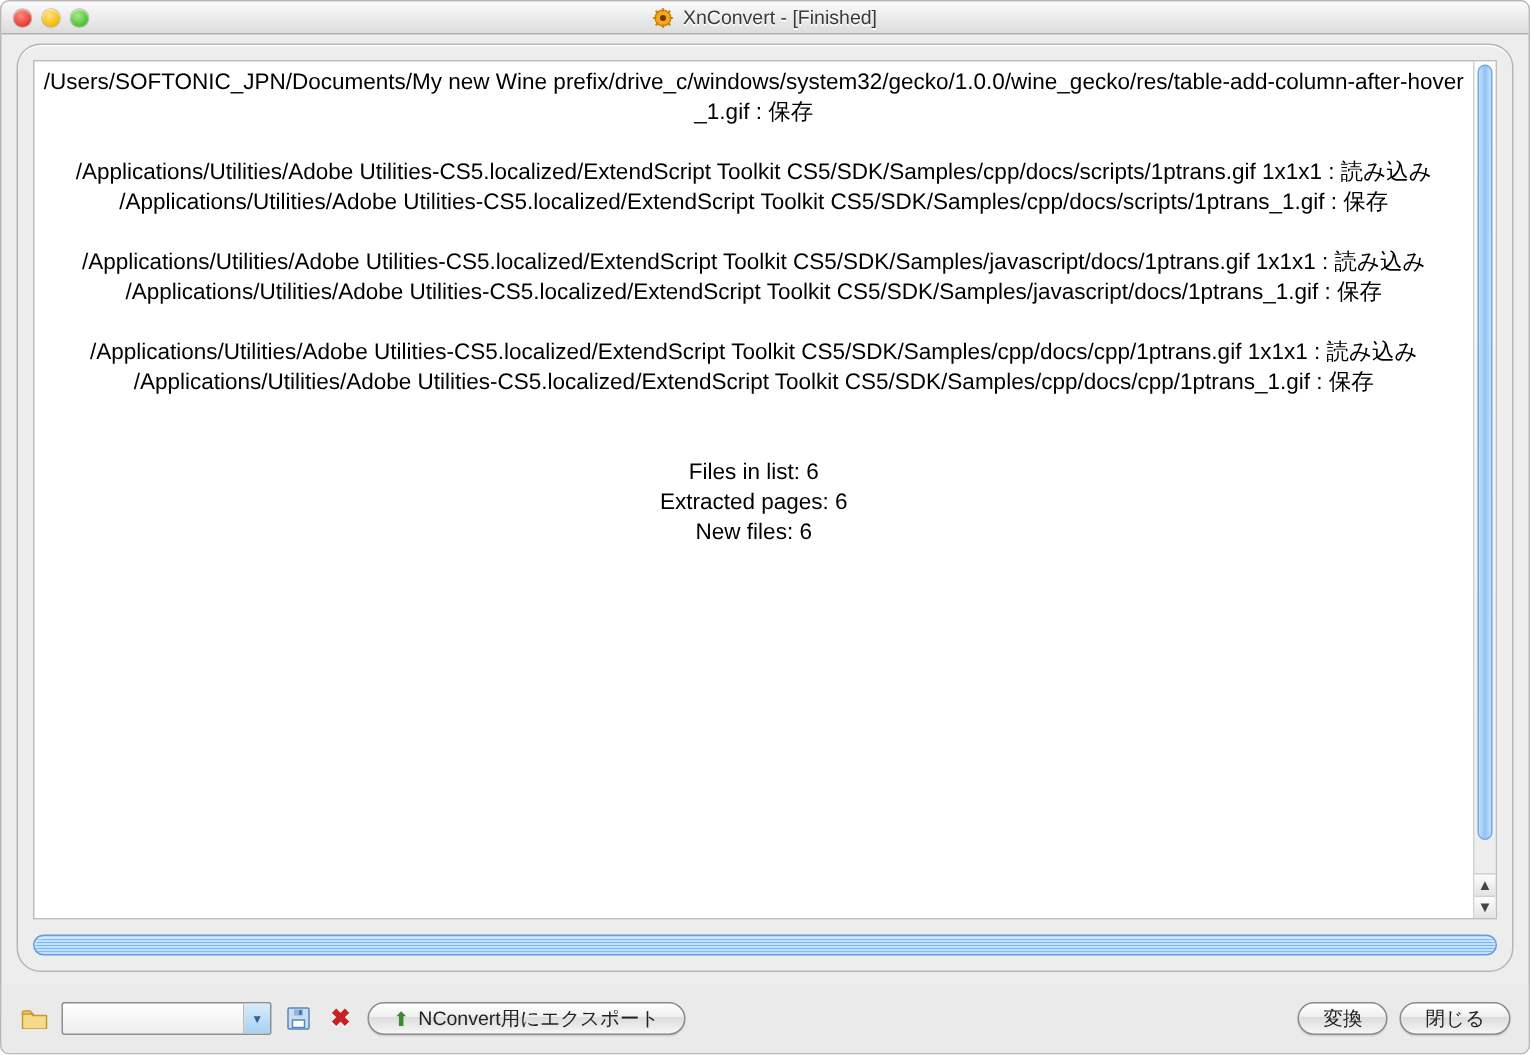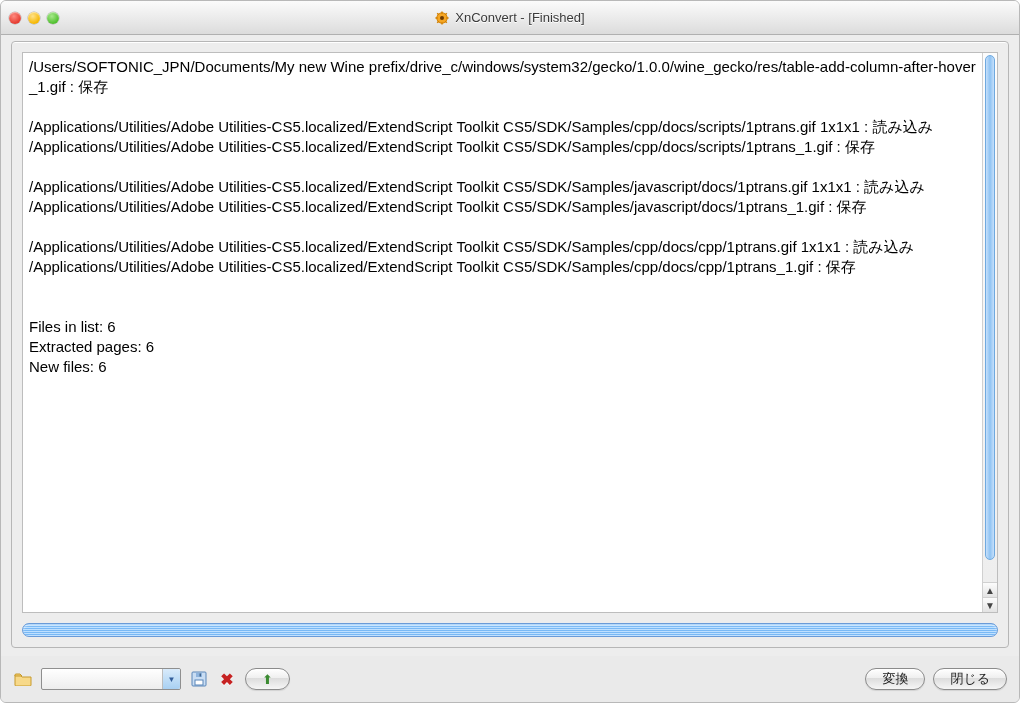--- a/index.html
+++ b/index.html
@@ -1,21 +1,21 @@
 <!DOCTYPE html>
 <html><head>
 <meta charset="utf-8">
 <style>
   * { box-sizing: border-box; }
   html, body { margin: 0; padding: 0; font-family: "Lucida Grande", "Hiragino Kaku Gothic Pro", sans-serif; font-size: 13px; }
   body { background: #fff; }
   .window { width: 1020px; height: 703px; display: flex; flex-direction: column; background: #ededed; border: 1px solid #b8b8b8; border-radius: 6px; overflow: hidden; }
 
   
-  .titlebar { height: 34px; background: linear-gradient(#fbfbfb, #dcdcdc); border-bottom: 1px solid #b0b0b0; display: flex; align-items: center; position: relative; }
+  .titlebar { height: 22px; background: linear-gradient(#fbfbfb, #dcdcdc); border-bottom: 1px solid #b0b0b0; display: flex; align-items: center; position: relative; }
   .traffic { display: flex; gap: 7px; padding-left: 8px; }
   .tl-btn { width: 12px; height: 12px; border-radius: 50%; box-shadow: inset 0 1px 1px rgba(255,255,255,0.5), 0 0 0 0.5px rgba(0,0,0,0.25); }
   .tl-close { background: radial-gradient(circle at 40% 35%, #ff8a80, #e53a2f 70%); }
   .tl-min   { background: radial-gradient(circle at 40% 35%, #ffe28a, #f5b700 70%); }
   .tl-zoom  { background: radial-gradient(circle at 40% 35%, #a7e98a, #4fbf2d 70%); }
   .title-center { position: absolute; left: 0; right: 0; text-align: center; pointer-events: none; display: flex; align-items: center; justify-content: center; gap: 6px; }
   .title-text { color: #3a3a3a; text-shadow: 0 1px 0 #fff; font-size: 13px; }
   .app-icon { width: 14px; height: 14px; }
 
   
@@ -25,21 +25,21 @@
     height: 20px; padding: 1px 14px 0 14px; background: linear-gradient(#fcfcfc,#e6e6e6);
     border: 1px solid #9d9d9d; border-bottom: 1px solid #9d9d9d; font-size: 13px; color: #222;
     display: flex; align-items: center; margin-left: -1px;
     box-shadow: inset 0 1px 0 rgba(255,255,255,0.8);
   }
   .tab:first-child { border-top-left-radius: 5px; border-bottom-left-radius: 5px; margin-left: 0; }
   .tab:last-child  { border-top-right-radius: 5px; border-bottom-right-radius: 5px; }
   .tab.active { background: linear-gradient(#c3def6,#93c3ee); border-color:#5f8fc6; position:relative; z-index:1; }
 
   
-  .content-frame { margin: 6px 10px 8px 10px; flex: 1; border: 1px solid #b6b6b6; border-radius: 4px; background: #ededed; padding: 10px 10px 10px 10px; display:flex; flex-direction:column; box-shadow: inset 0 1px 0 #fff; }
+  .content-frame { margin: 6px 10px 8px 10px; flex: 1; border: 1px solid #b6b6b6; border-radius: 16px; background: #ededed; padding: 10px 10px 10px 10px; display:flex; flex-direction:column; box-shadow: inset 0 1px 0 #fff; text-align: center; }
 
   .log-wrap { display:flex; flex:1; border:1px solid #bdbdbd; background:#fff; border-radius:0; overflow:hidden; }
   .log-area { flex:1; padding:4px 6px; font-size:15px; line-height:20px; color:#000; white-space:pre-wrap; word-break:break-all; overflow:hidden; }
   .log-scroll { width:15px; background: linear-gradient(#fcfcfc,#ededed); border-left:1px solid #d0d0d0; display:flex; flex-direction:column; }
   .scroll-track { flex:1; position:relative; }
   .scroll-thumb { position:absolute; left:2px; right:2px; top:2px; bottom:22px; background:linear-gradient(90deg,#c6e0fb,#8fc3f3,#c6e0fb); border:1px solid #6fa9df; border-radius:6px; }
   .scroll-arrows { display:flex; flex-direction:column; }
   .scroll-arrow { height:15px; font-size:10px; color:#444; display:flex; align-items:center; justify-content:center; background:linear-gradient(#fcfcfc,#e3e3e3); border-top:1px solid #d0d0d0; }
 
   .progress { margin-top:10px; height:14px; border:1px solid #6a9bd8; border-radius:7px; background: repeating-linear-gradient(0deg,#bfe0ff,#bfe0ff 1px,#79b9f5 1px,#79b9f5 2px); box-shadow: inset 0 1px 2px rgba(255,255,255,0.6); }
@@ -137,20 +137,21 @@
         <rect x="4" y="9" width="8" height="5" fill="#fff" stroke="#5a86b8"></rect>
         <rect x="5" y="2" width="6" height="4" fill="#8fb4dd"></rect>
         <rect x="8.5" y="2.5" width="1.5" height="3" fill="#41658c"></rect>
       </svg>
     </div>
     <div class="icon-btn">
       <span class="red-x">✖</span>
     </div>
     <button class="aqua-btn">
       <span class="mini-icon" style="color:#3a8a30;">⬆</span>
+      <span>NConvert用にエクスポート</span>
     </button>
     <div class="spacer"></div>
     <button class="aqua-btn">
       <span>変換</span>
     </button>
     <button class="aqua-btn">
       <span>閉じる</span>
     </button>
   </div>
 

